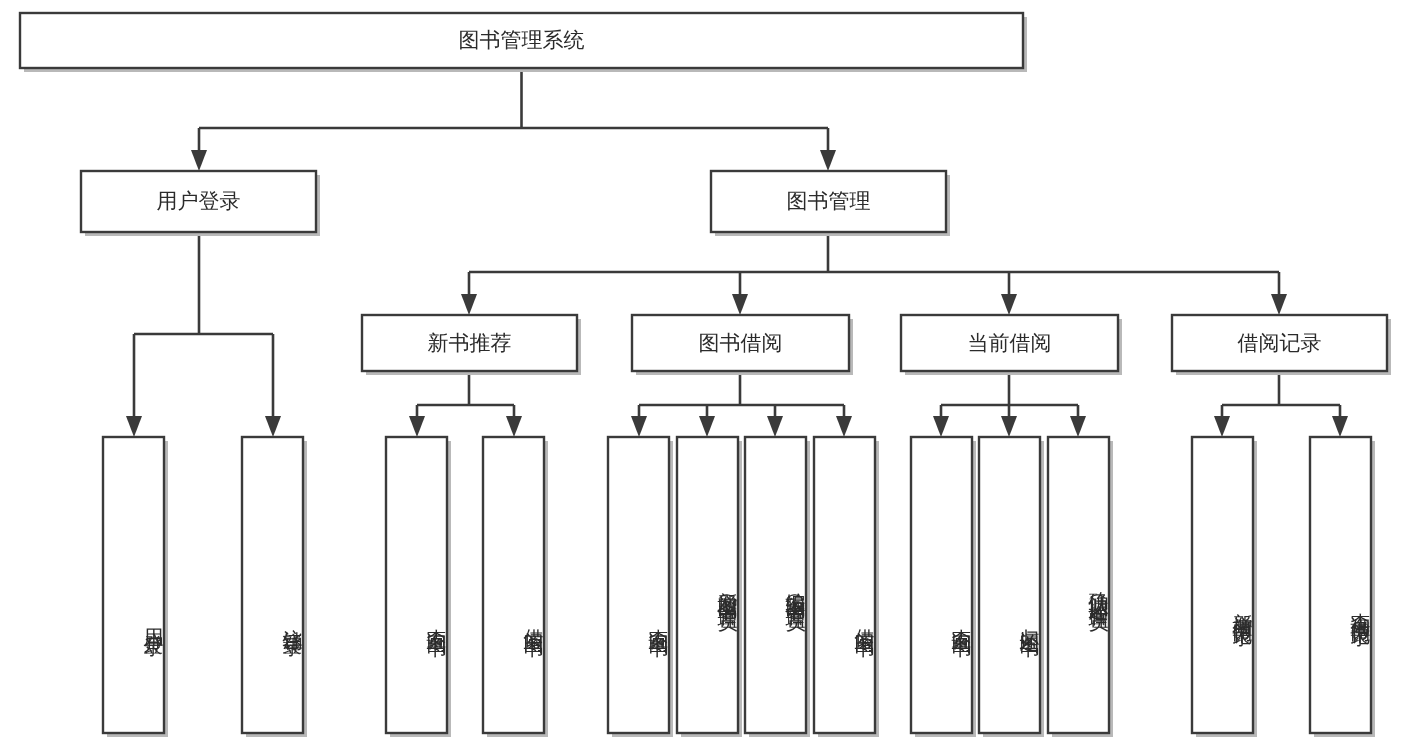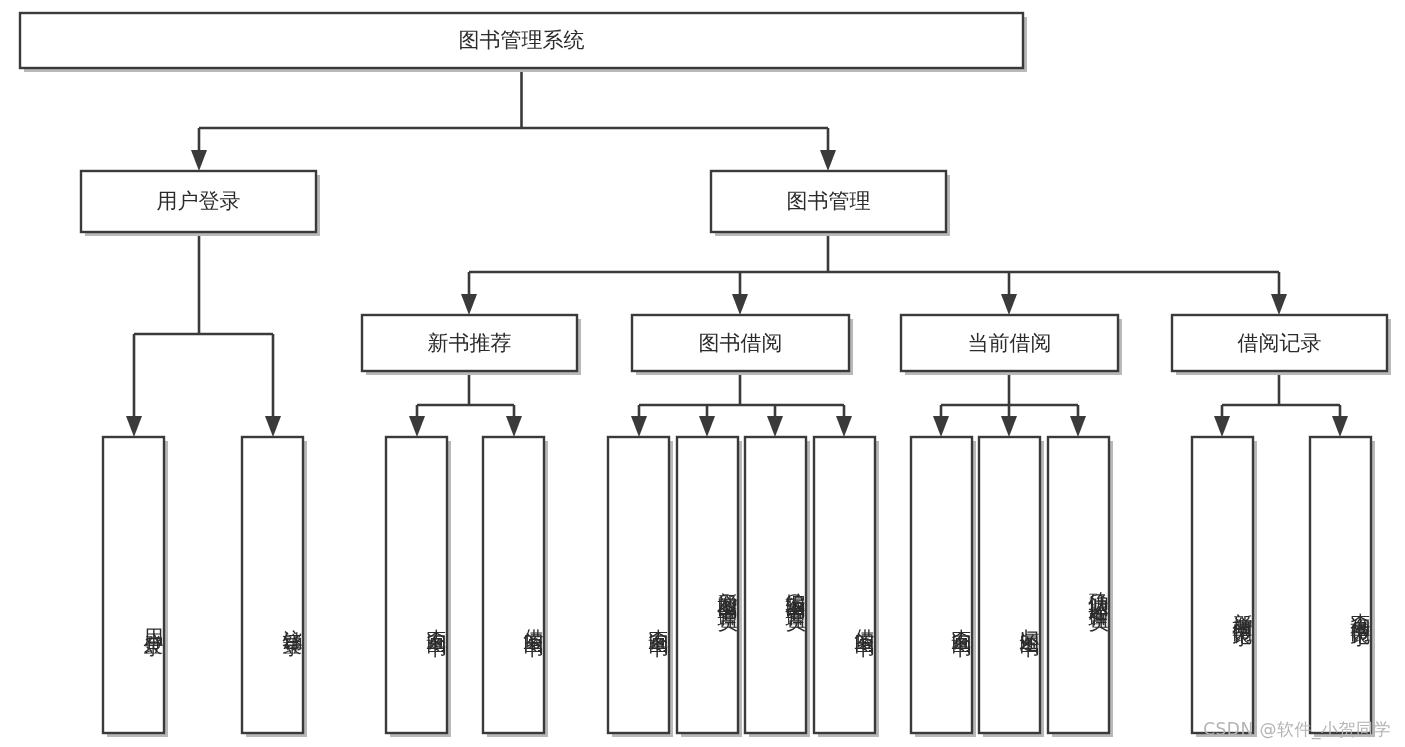--- a/index.html
+++ b/index.html
@@ -221,14 +221,13 @@
   <div class="leaf-label" style="left:745px; top:445px; width:61px; height:288px;">编辑图书（管理员）</div>
   <div class="leaf-label" style="left:814px; top:505px; width:61px; height:228px;">借阅图书</div>
 
   <div class="leaf-label" style="left:911px; top:505px; width:61px; height:228px;">查询图书</div>
   <div class="leaf-label" style="left:979px; top:505px; width:61px; height:228px;">归还图书</div>
   <div class="leaf-label" style="left:1048px; top:445px; width:61px; height:288px;">确认归还（管理员）</div>
 
   <div class="leaf-label" style="left:1192px; top:478px; width:61px; height:255px;">新增借阅记录</div>
   <div class="leaf-label" style="left:1310px; top:478px; width:61px; height:255px;">查询借阅记录</div>
 
-  <div class="watermark">CSDN @软件_小贺同学</div>
 </div>
 
 </body></html>

